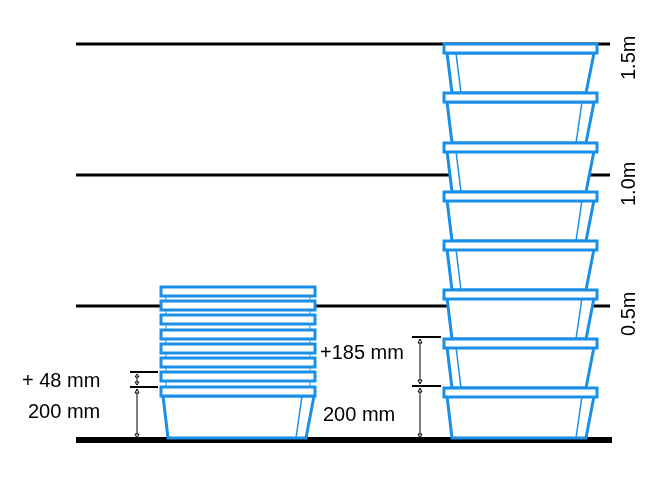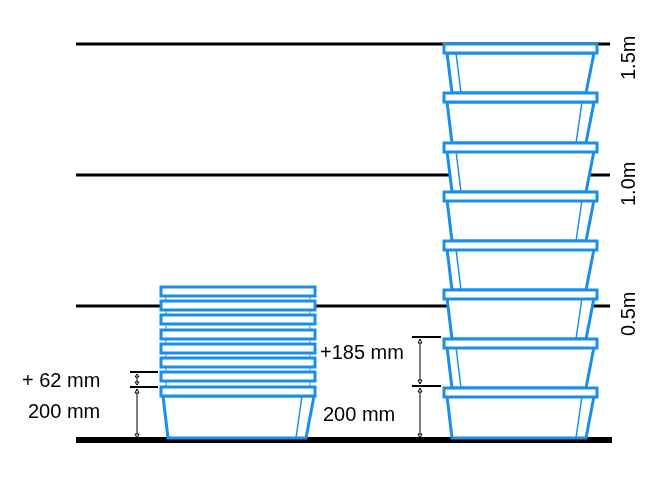--- a/index.html
+++ b/index.html
@@ -89,21 +89,21 @@
       <line x1="412" y1="386" x2="441" y2="386" stroke-width="2"></line>
       <line x1="420" y1="339" x2="420" y2="384"></line>
       <polygon points="418,343 422,343 420,339" fill="#fff"></polygon>
       <polygon points="418,380 422,380 420,384" fill="#fff"></polygon>
       <line x1="420" y1="388" x2="420" y2="438"></line>
       <polygon points="418,392 422,392 420,388" fill="#fff"></polygon>
       <polygon points="418,434 422,434 420,438" fill="#fff"></polygon>
     </g>
   </svg>
 
-  <div class="lbl dim" style="left:22px; top:370px;">+ 62 mm</div>
+  <div class="lbl dim" style="left:22px; top:370px;">+ 48 mm</div>
   <div class="lbl dim" style="left:28px; top:401px;">200 mm</div>
   <div class="lbl dim" style="left:320px; top:342px;">+185 mm</div>
   <div class="lbl dim" style="left:323px; top:404px;">200 mm</div>
 
   <div class="lbl axis" style="left:618px; top:80px;">1.5m</div>
   <div class="lbl axis" style="left:618px; top:206px;">1.0m</div>
   <div class="lbl axis" style="left:618px; top:336px;">0.5m</div>
 </div>
 
 </body></html>

